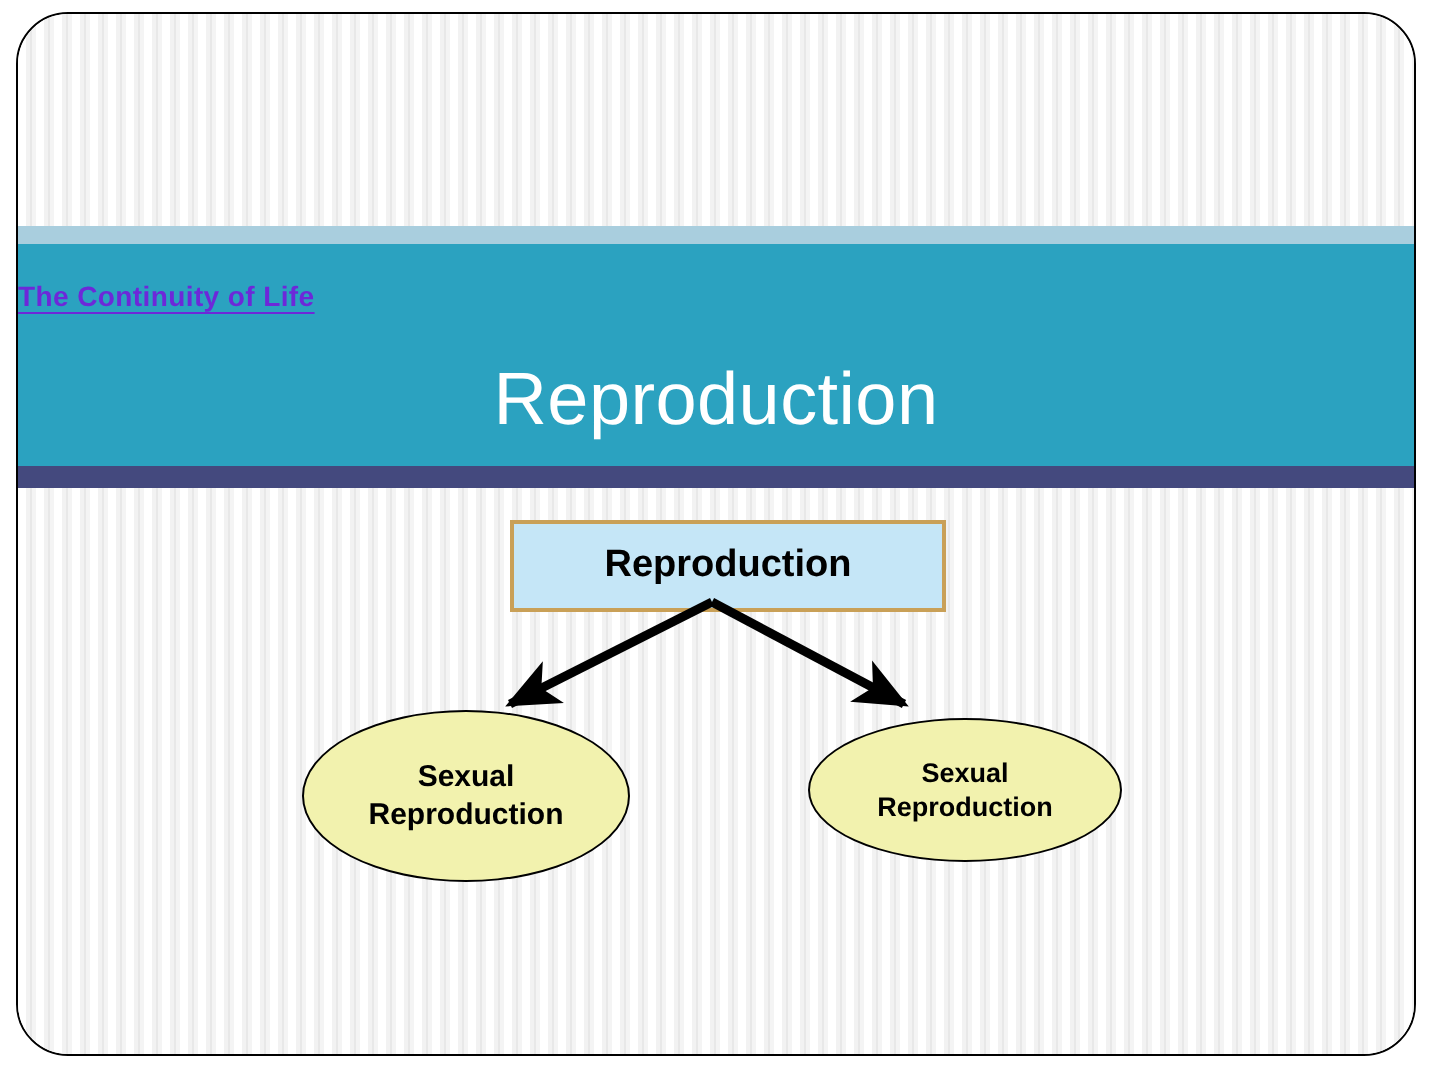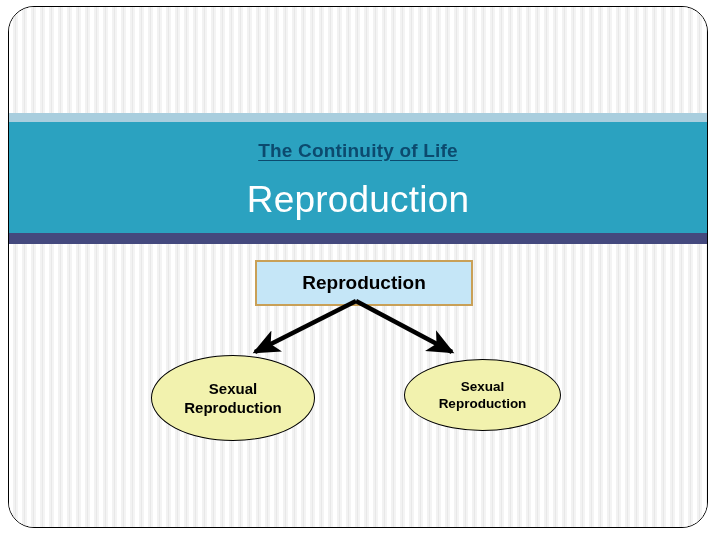--- a/index.html
+++ b/index.html
@@ -72,24 +72,24 @@
     height: 11px;
     background: #44497e;
   }
 
   
   #kicker {
     position: absolute;
     left: 0;
     top: 133px;
     width: 100%;
-    text-align: center;
-    font-size: 19px;
+    text-align: left;
+    font-size: 14px;
     font-weight: bold;
-    color: #0c4a6e;
+    color: #6d28d9;
     text-decoration: underline;
     text-underline-offset: 3px;
     letter-spacing: 0.2px;
   }
   #maintitle {
     position: absolute;
     left: 0;
     top: 172px;
     width: 100%;
     text-align: center;

